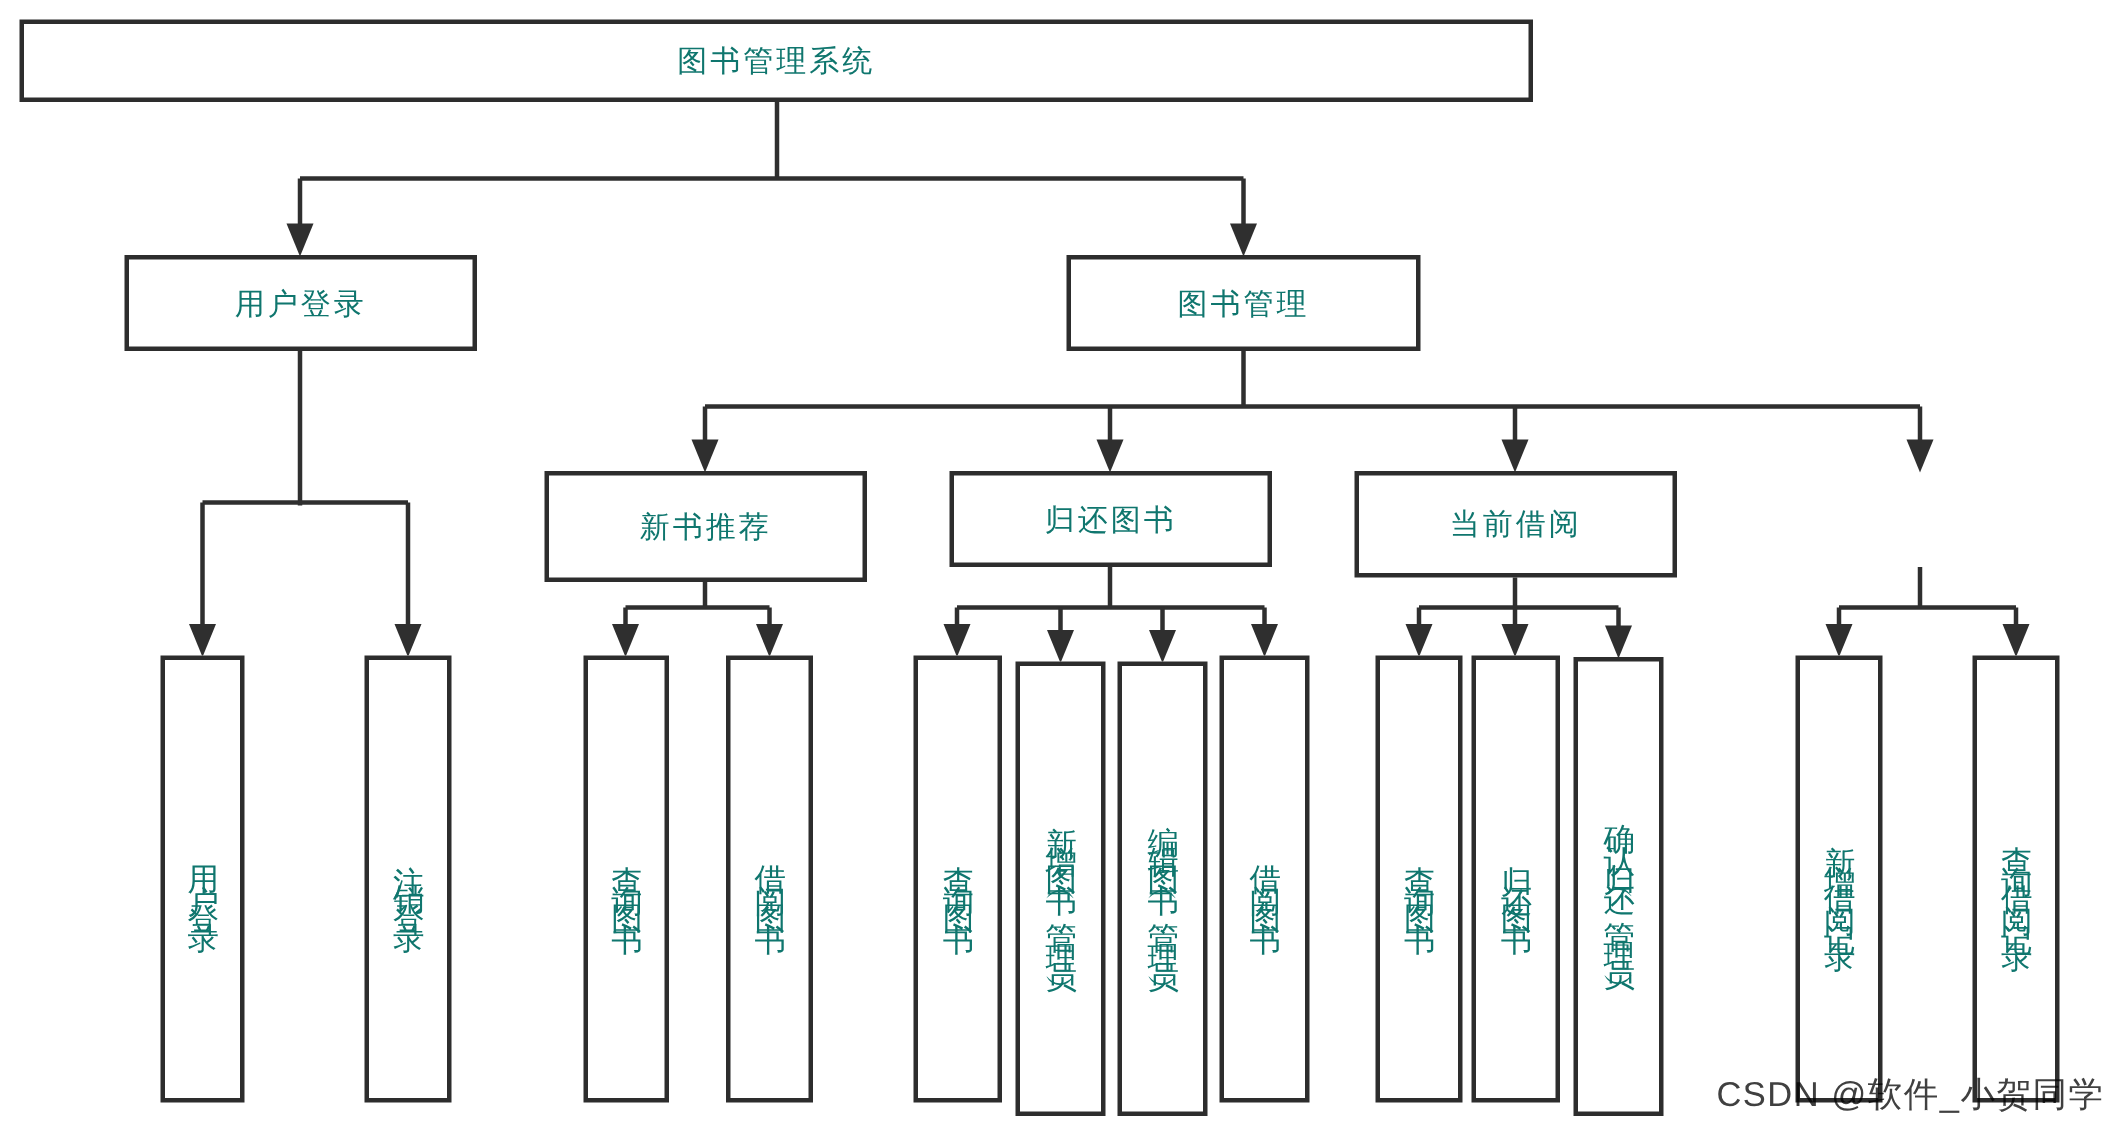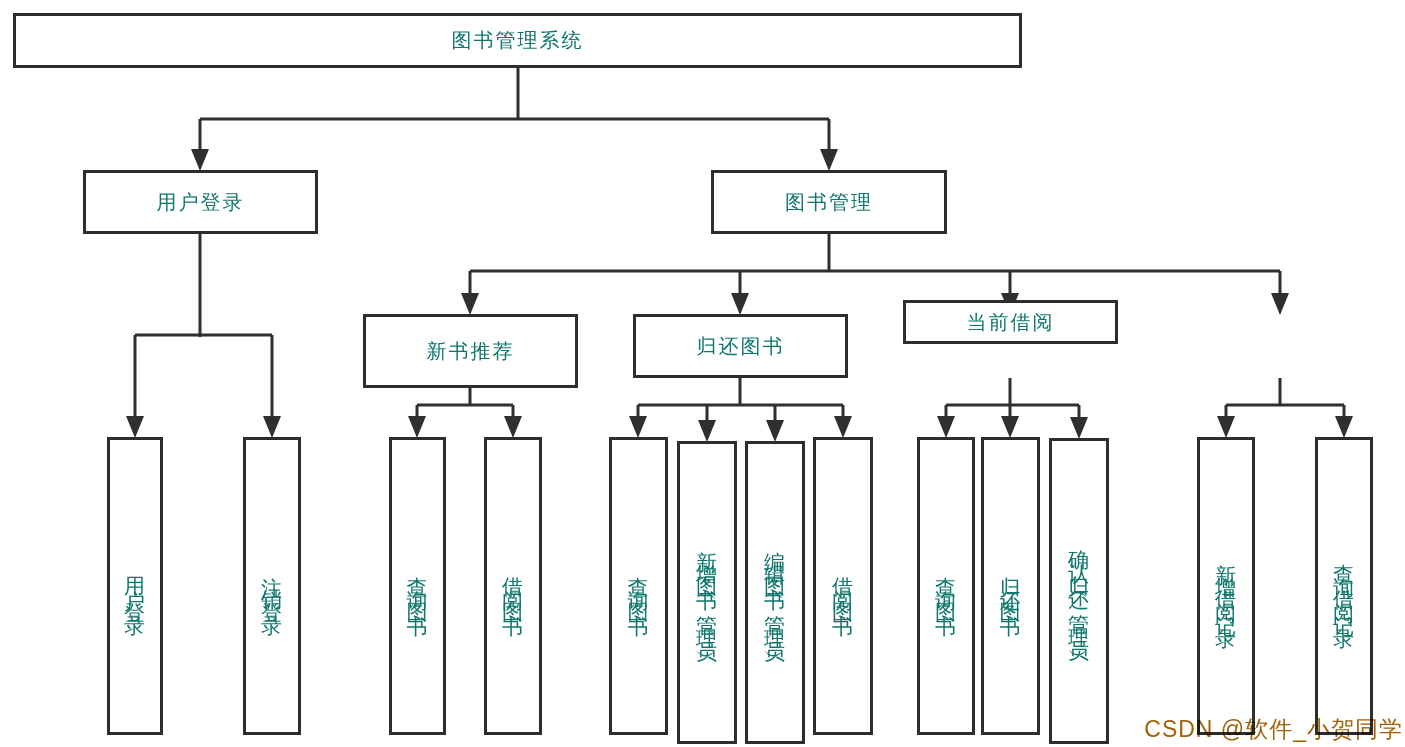--- a/index.html
+++ b/index.html
@@ -44,21 +44,21 @@
     letter-spacing: 13px;
     line-height: 1;
     white-space: nowrap;
   }
   .watermark {
     position: absolute;
     right: 2px;
     top: 714px;
     font-size: 23px;
     letter-spacing: 1px;
-    color: #a16207;
+    color: #404040;
     mix-blend-mode: multiply;
     white-space: nowrap;
   }
 </style>
 </head>
 <body>
 
 <div class="canvas">
 
   <svg class="connector-layer" width="1405" height="747" viewBox="0 0 1405 747" xmlns="http://www.w3.org/2000/svg">
@@ -137,21 +137,21 @@
   <div class="node" style="left:711px;top:170px;width:236px;height:64px">
     <span>图书管理</span>
   </div>
 
   <div class="node" style="left:363px;top:314px;width:215px;height:74px">
     <span>新书推荐</span>
   </div>
   <div class="node" style="left:633px;top:314px;width:215px;height:64px">
     <span>归还图书</span>
   </div>
-  <div class="node" style="left:903px;top:300px;width:215px;height:44px">
+  <div class="node" style="left:903px;top:314px;width:215px;height:71px">
     <span>当前借阅</span>
   </div>
 
   <div class="leaf" style="left:107px;top:437px;width:56px;height:298px">
     <span>用户登录</span>
   </div>
   <div class="leaf" style="left:243px;top:437px;width:58px;height:298px">
     <span>注销登录</span>
   </div>
 

